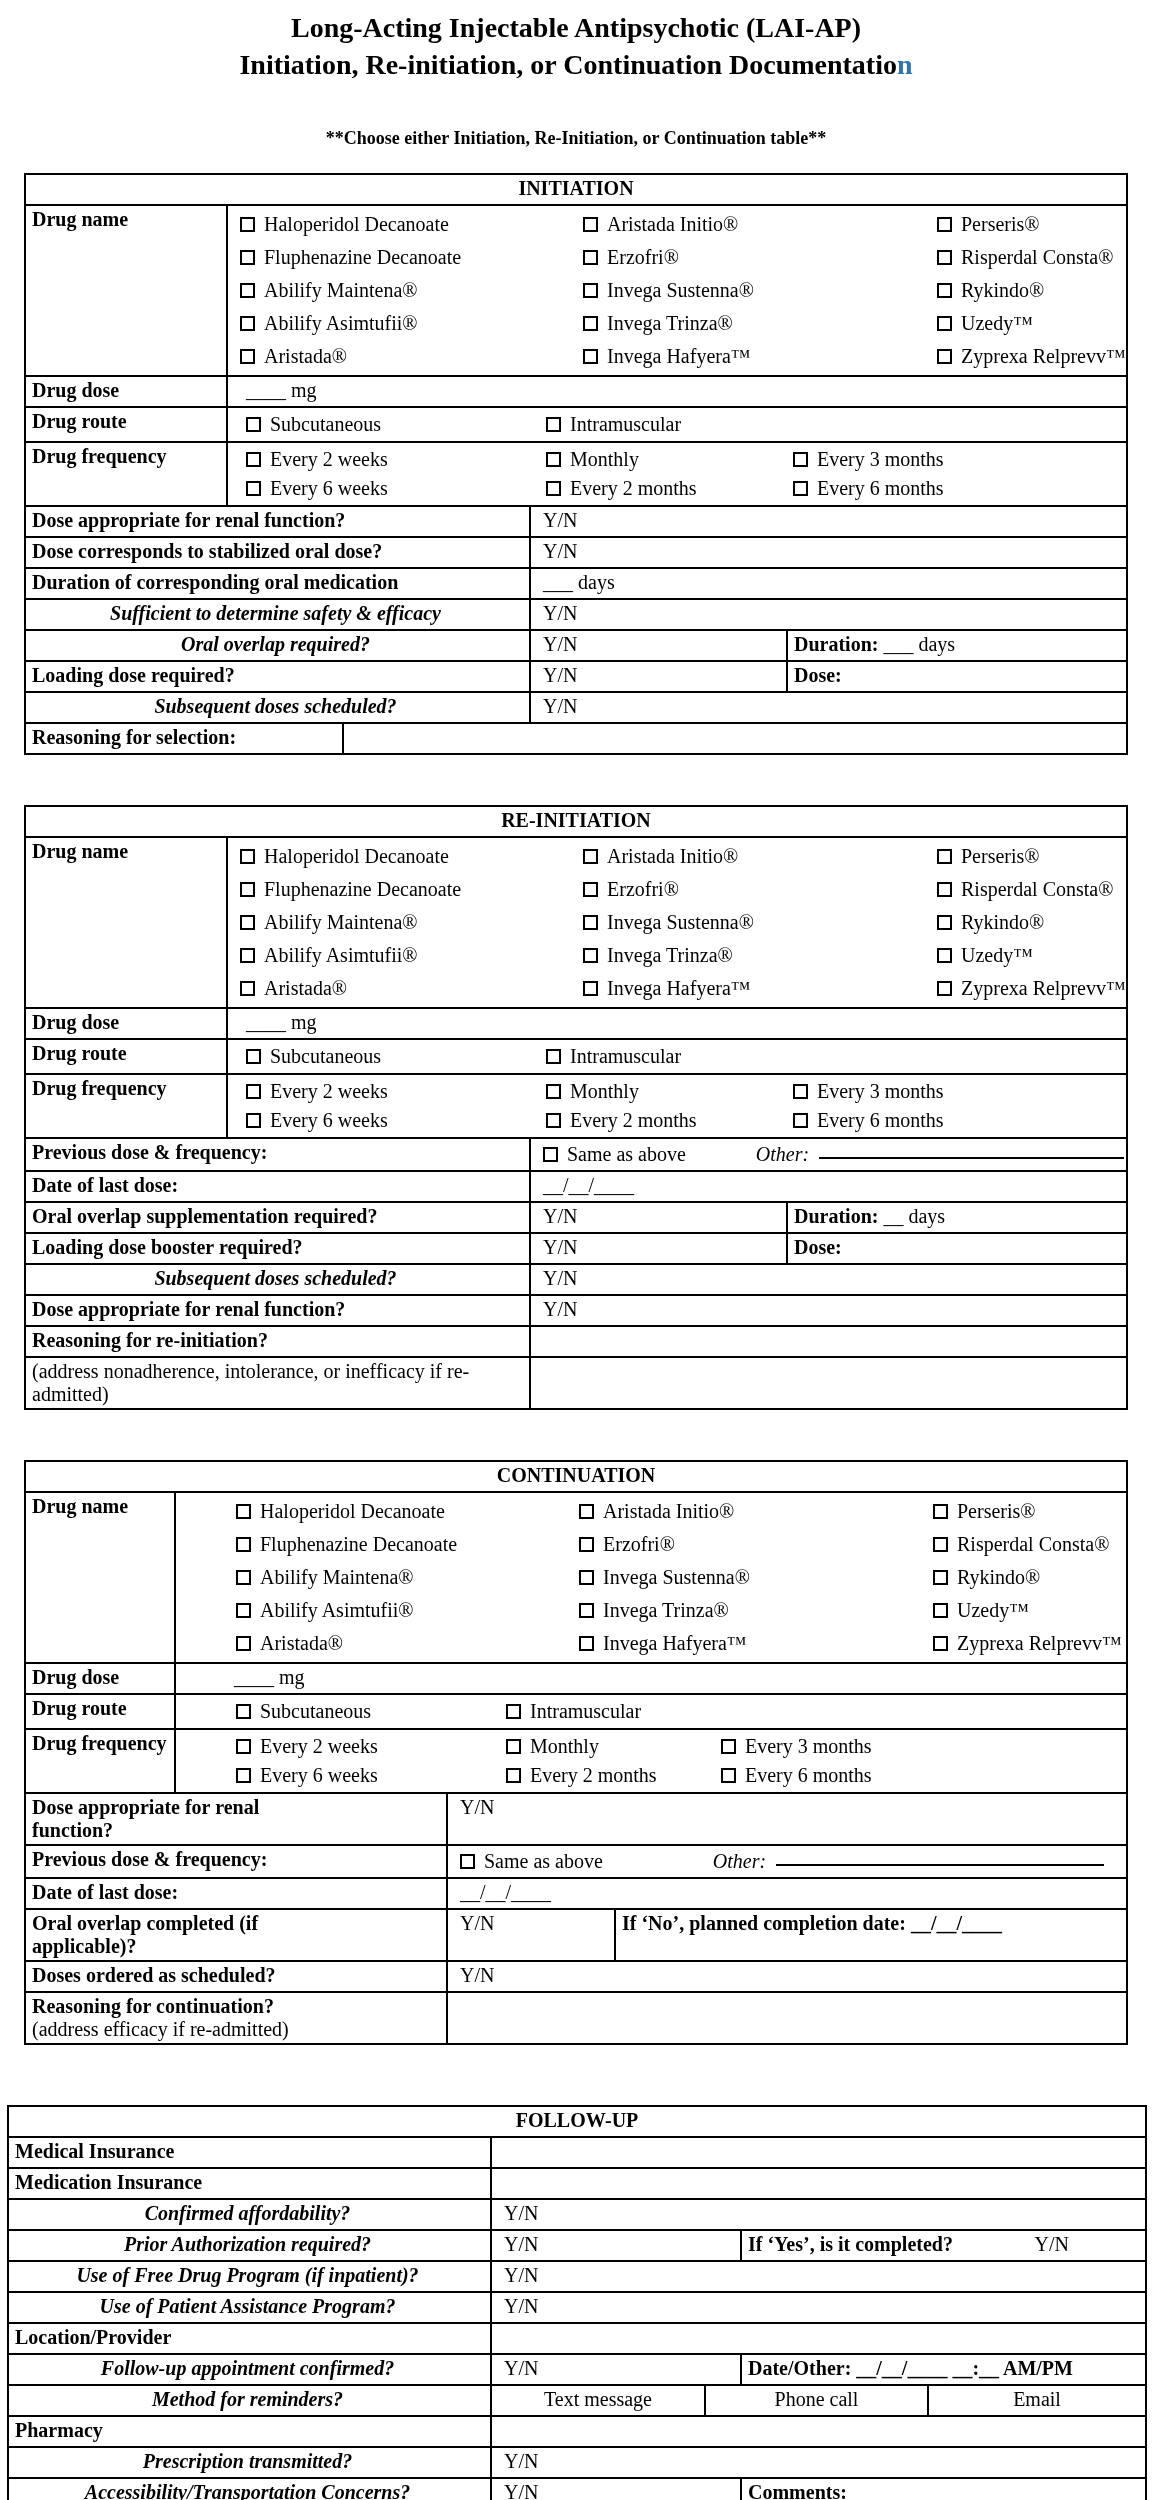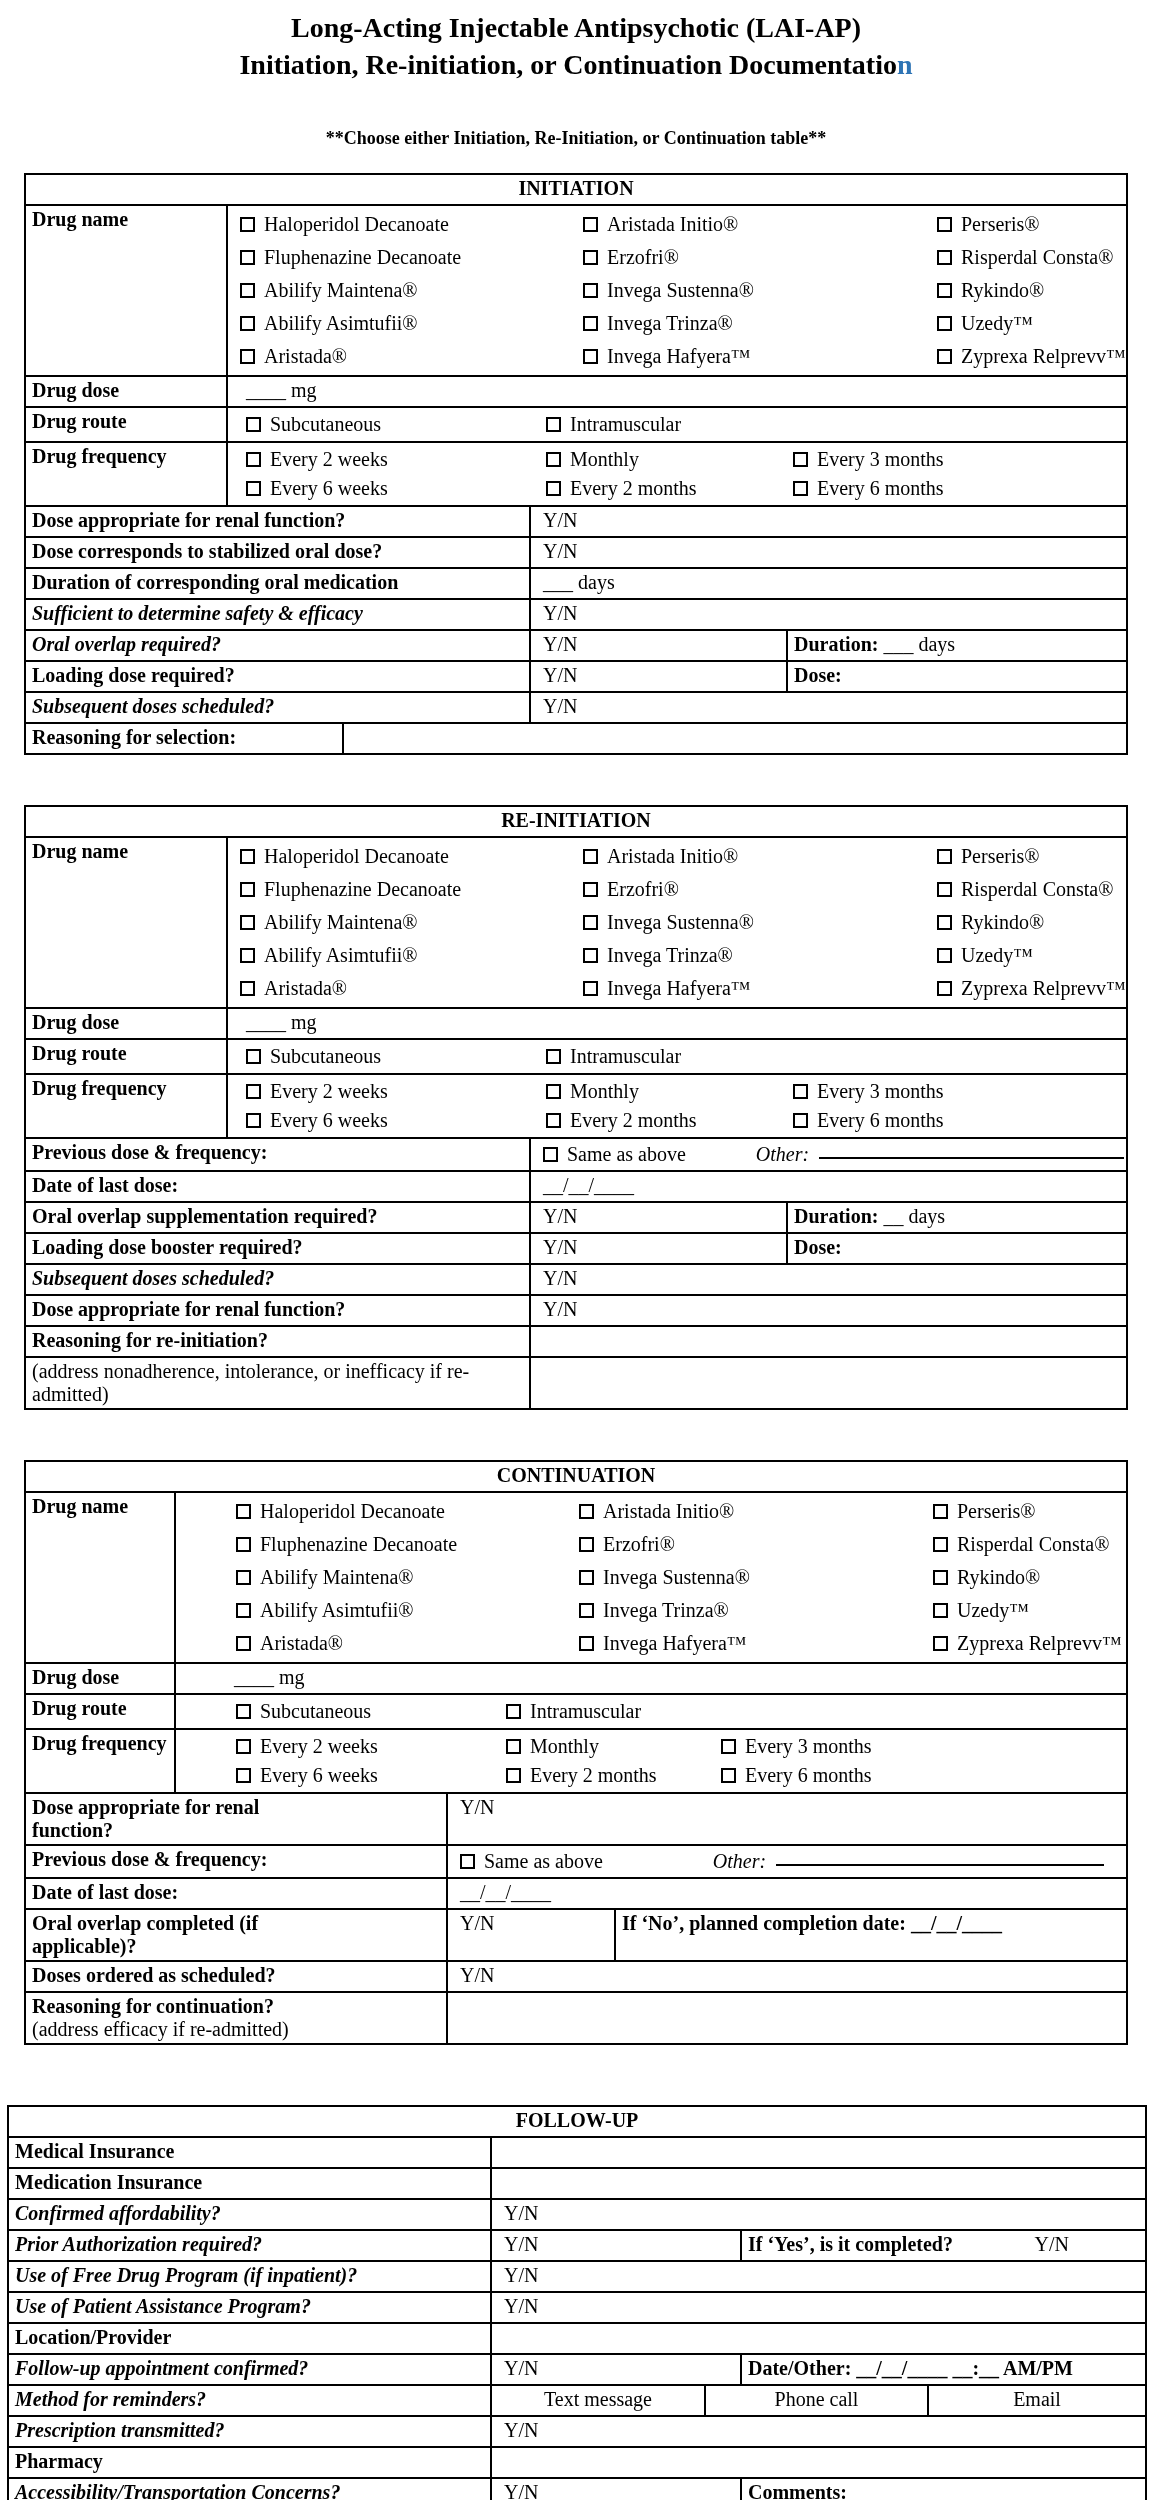--- a/index.html
+++ b/index.html
@@ -15,21 +15,21 @@
   .subtitle { font-size:18px; font-weight:bold; text-align:center; margin-top:44px; }
 
   table { border-collapse:collapse; table-layout:fixed; width:1104px; margin:0 auto; }
   .t1 { margin-top:24px; }
   .t2, .t3 { margin-top:50px; }
   .t4 { margin-top:60px; }
   td { border:2px solid #000; padding:2px 6px; font-size:20px; vertical-align:top; overflow:hidden; }
   .r31 { height:31px; }
   .sechead { font-weight:bold; text-align:center; }
   .lab { font-weight:bold; }
-  .labi { font-weight:bold; font-style:italic; text-align:left; padding-right:10px;border-radius:9px; }
+  .labi { font-weight:bold; font-style:italic; text-align:center; padding-right:10px;border-radius:9px; }
   .plain { font-weight:normal; }
   .note { font-weight:normal; }
   .b { font-weight:bold; }
   .yn { padding-left:12px; }
   .pad0 { padding:2px 0; }
   .w270 { display:block; max-width:280px; }
   .center { text-align:center; }
 
   .ck { display:flex; align-items:center; }
   .box { width:15px; height:15px; border:2px solid #000; margin-right:9px; flex:0 0 auto; }
@@ -657,28 +657,28 @@
       <td colspan="2" class="yn">Y/N</td>
       <td colspan="2" class="lab">Date/Other: __/__/____  __:__ AM/PM</td>
     </tr>
     <tr class="r31">
       <td class="labi">Method for reminders?</td>
       <td class="center">Text message</td>
       <td colspan="2" class="center">Phone call</td>
       <td class="center">Email</td>
     </tr>
     <tr class="r31">
+      <td class="lab">Pharmacy</td>
+      <td colspan="4"></td>
+    </tr>
+    <tr class="r31">
       <td class="labi">Prescription transmitted?</td>
       <td colspan="4" class="yn">Y/N</td>
     </tr>
     <tr class="r31">
-      <td class="lab">Pharmacy</td>
-      <td colspan="4"></td>
-    </tr>
-    <tr class="r31">
       <td class="labi">Accessibility/Transportation Concerns?</td>
       <td colspan="2" class="yn">Y/N</td>
       <td colspan="2" class="lab">Comments:</td>
     </tr>
   </tbody>
     </table>
 
 </div>
 
 </body></html>

